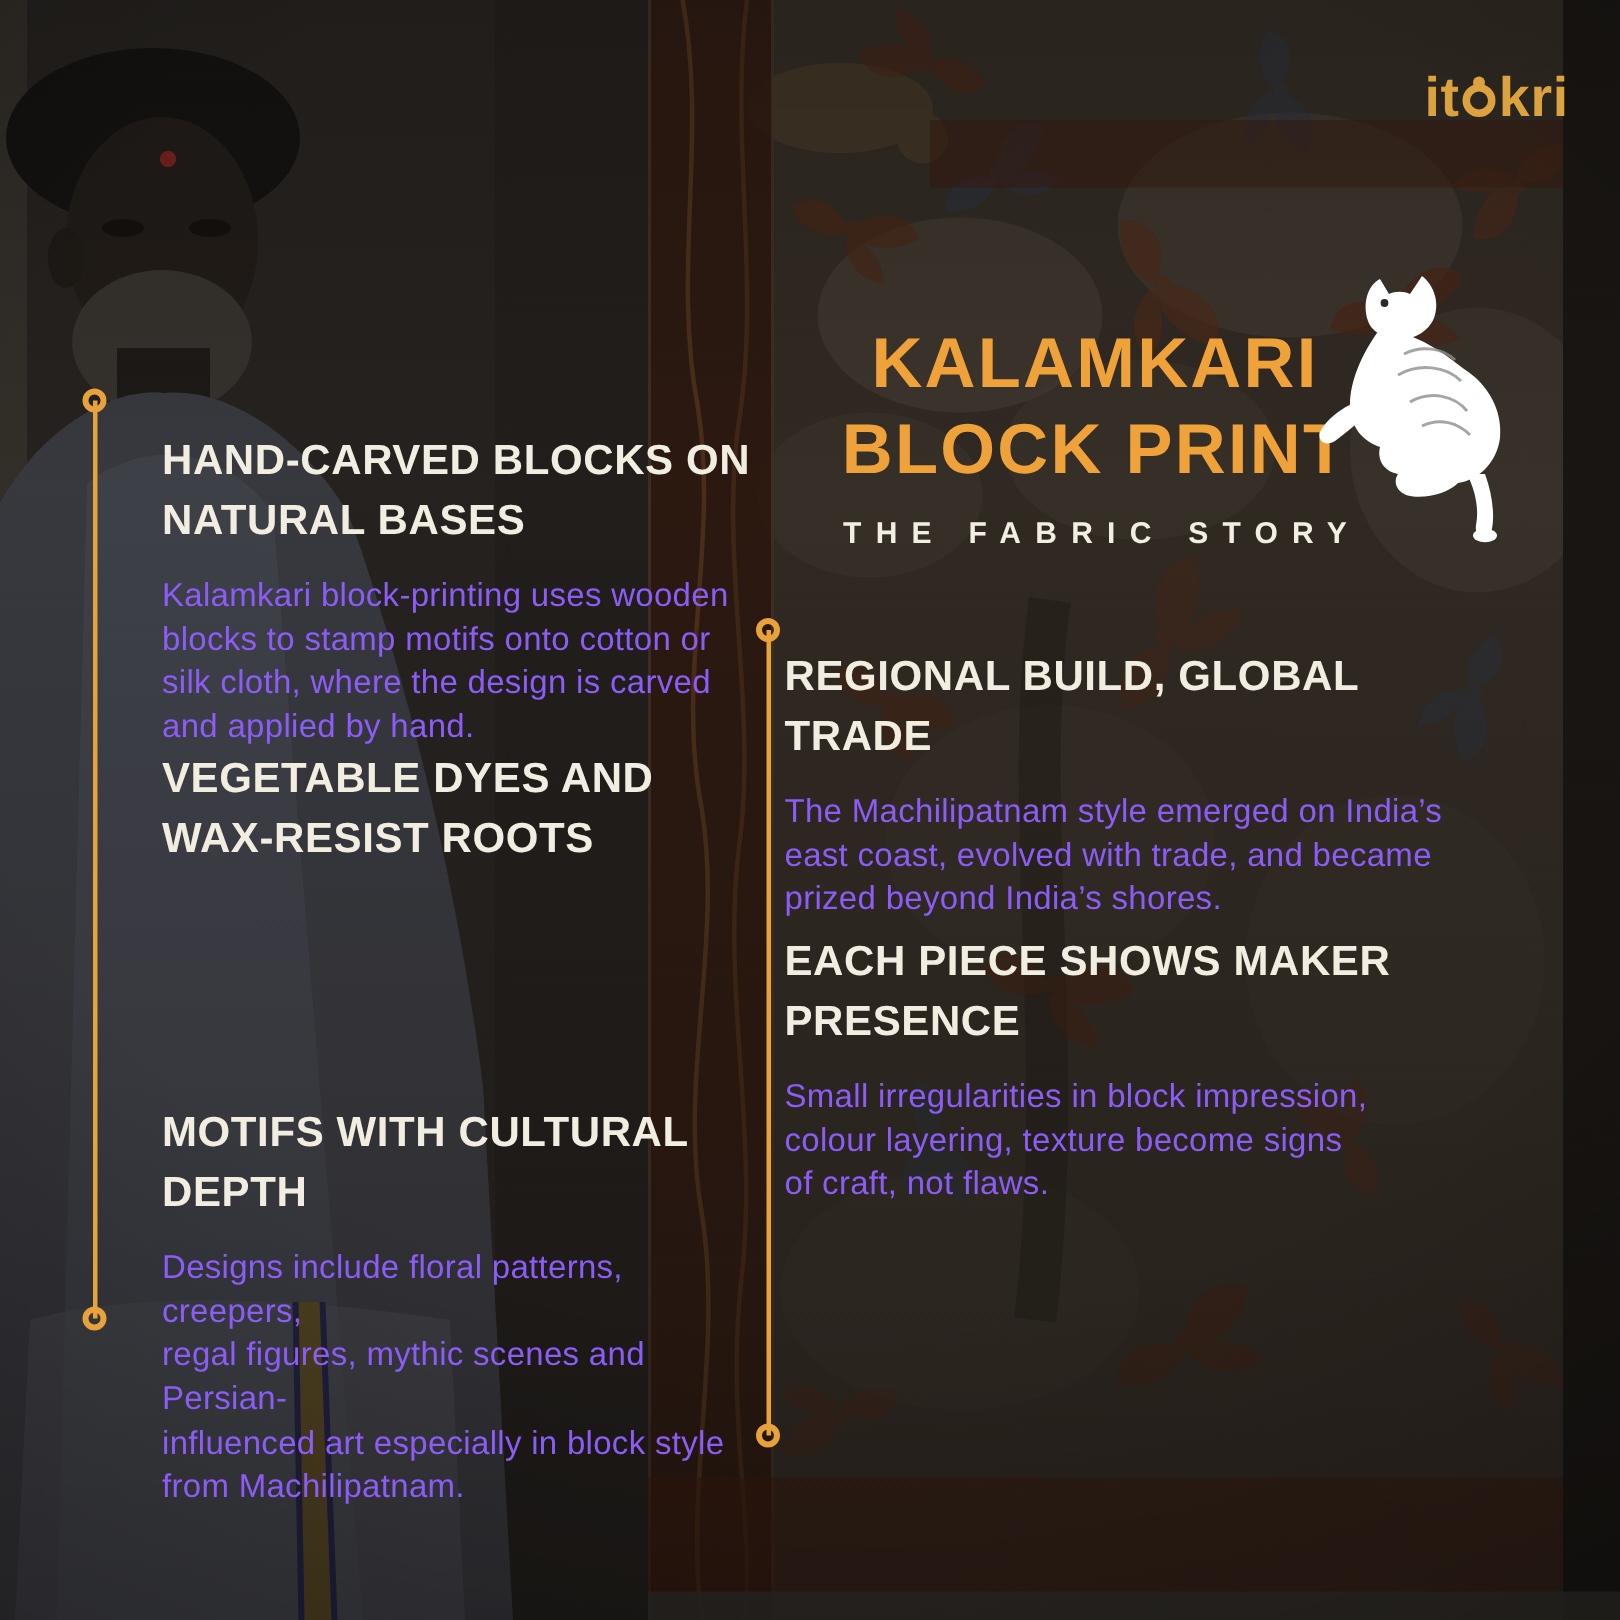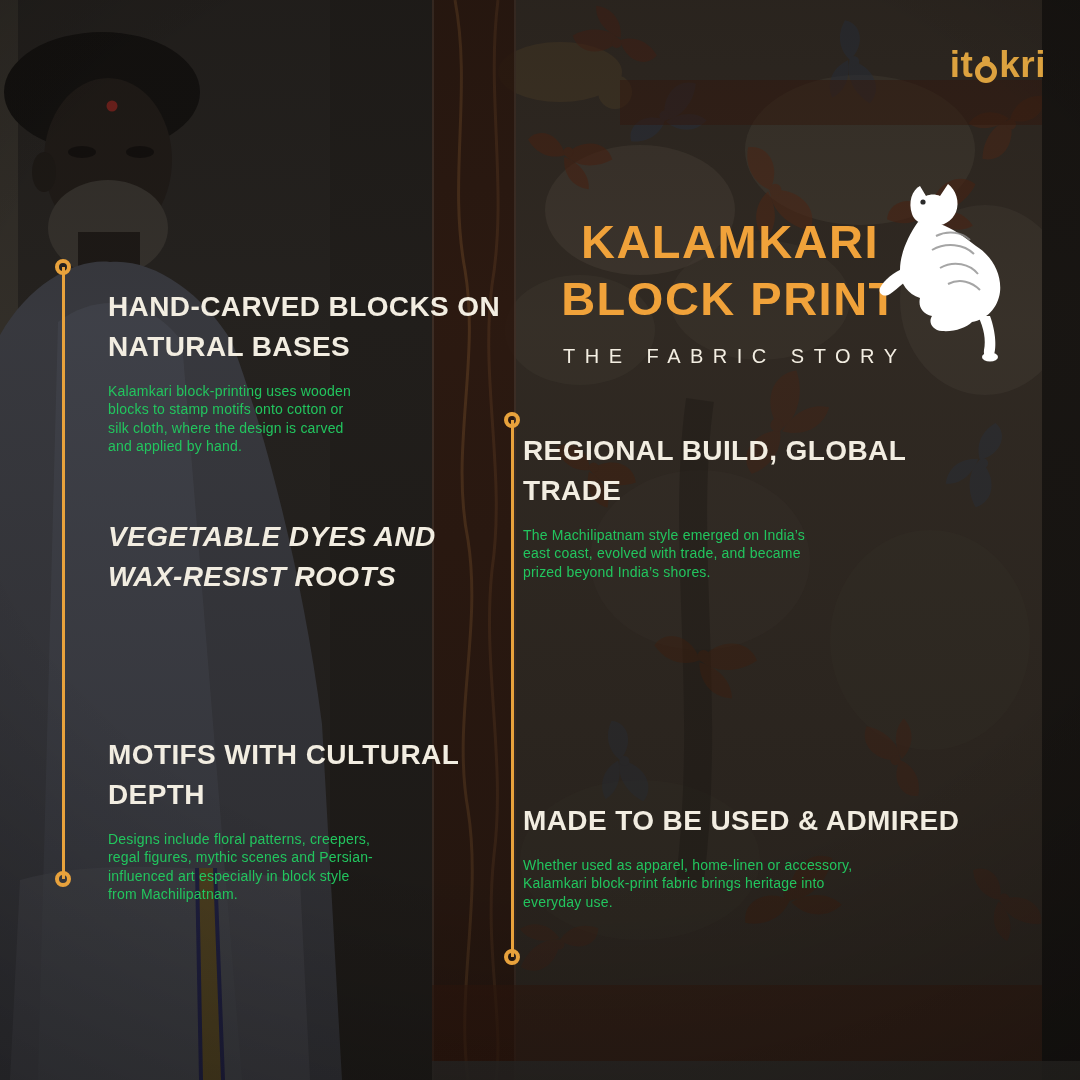--- a/index.html
+++ b/index.html
@@ -14,66 +14,66 @@
     position:absolute; inset:0; pointer-events:none;
     background:
       radial-gradient(120% 95% at 52% 38%, rgba(0,0,0,0) 45%, rgba(0,0,0,.38) 100%),
       linear-gradient(180deg, rgba(12,10,9,.22) 0%, rgba(12,10,9,.05) 30%, rgba(12,10,9,.30) 100%);
   }
 
   
   .logo {
     position:absolute; top:46px; right:34px;
     color:#DCA23F; font-size:37px; font-weight:700; letter-spacing:.5px;
-    display:flex; align-items:flex-end; line-height:1;
+    display:flex; align-items:center; line-height:1;
   }
   .logo-o {
     display:inline-block; width:22px; height:22px; border:5px solid #DCA23F;
     border-radius:50%; margin:4px 2px 0 2px; position:relative;
   }
   .logo-o::after {
     content:""; position:absolute; width:8px; height:8px; background:#DCA23F;
     border-radius:50%; top:-10px; left:50%; transform:translateX(-50%);
   }
 
   
   .title-block { position:absolute; left:535px; top:197px; width:390px; text-align:center;margin-top:17px; }
   .main-title {
     color:#F0A23A; font-size:47px; font-weight:700; letter-spacing:1.5px;
     line-height:1.21; white-space:pre-line;
   }
   .subtitle {
-    margin-top:17px; color:#F3EEE2; font-size:20px; font-weight:400;
+    margin-top:17px; color:#F3EEE2; font-size:20px; font-weight:700;
     letter-spacing:9.5px; text-indent:9.5px; white-space:nowrap;
   }
   .cat { position:absolute; left:873px; top:180px; width:152px; height:185px; }
 
   
   .tl { position:absolute; width:16px; }
   .tl-left  { left:55px;  top:259px; height:628px; }
   .tl-right { left:504px; top:412px; height:553px; }
   .tl-line { position:absolute; left:6.5px; top:8px; bottom:8px; width:3px; background:#E8A23C; }
   .tl-node {
     position:absolute; left:0; width:16px; height:16px;
     border:4px solid #E8A23C; border-radius:50%; background:transparent;
   }
   .tl-top { top:0; } .tl-bottom { bottom:0; }
 
   
   .sec { position:absolute; }
   .lcol { left:108px; width:404px; }
   .rcol { left:523px; width:515px; }
-  .l1 { top:287px; } .l2 { top:517px;font-style:italic; } .l3 { top:735px; }
+  .l1 { top:287px; } .l2 { top:499px; } .l3 { top:735px; }
   .r1 { top:431px; } .r2 { top:621px; } .r3 { top:801px; }
   .sec-h {
     color:#F2EDE1; font-size:28px; font-weight:700; letter-spacing:.4px;
     line-height:1.42; white-space:pre-line; margin-bottom:15px;
   }
   .sec-b {
-    color:#22c55e; font-size:14px; font-weight:400; letter-spacing:.2px;
+    color:#8b5cf6; font-size:22px; font-weight:400; letter-spacing:.2px;
     line-height:1.33; white-space:pre-line;
   }
 </style>
 </head>
 <body>
 
 <div class="canvas">
 
   <svg class="bg-svg" viewBox="0 0 1080 1080" preserveAspectRatio="none" aria-hidden="true">
     <defs>
@@ -214,20 +214,21 @@
 from Machilipatnam.</p>
   </section>
 
   <section class="sec rcol r1">
     <h2 class="sec-h">REGIONAL BUILD, GLOBAL
 TRADE</h2>
     <p class="sec-b">The Machilipatnam style emerged on India’s
 east coast, evolved with trade, and became
 prized beyond India’s shores.</p>
   </section>
-  <section class="sec rcol r3">
-    <h2 class="sec-h">MADE TO BE USED &amp; ADMIRED</h2>
-    <p class="sec-b">Whether used as apparel, home-linen or accessory,
-Kalamkari block-print fabric brings heritage into
-everyday use.</p>
+  <section class="sec rcol r2">
+    <h2 class="sec-h">EACH PIECE SHOWS MAKER
+PRESENCE</h2>
+    <p class="sec-b">Small irregularities in block impression,
+colour layering, texture become signs
+of craft, not flaws.</p>
   </section>
 
 </div>
 
 </body></html>

